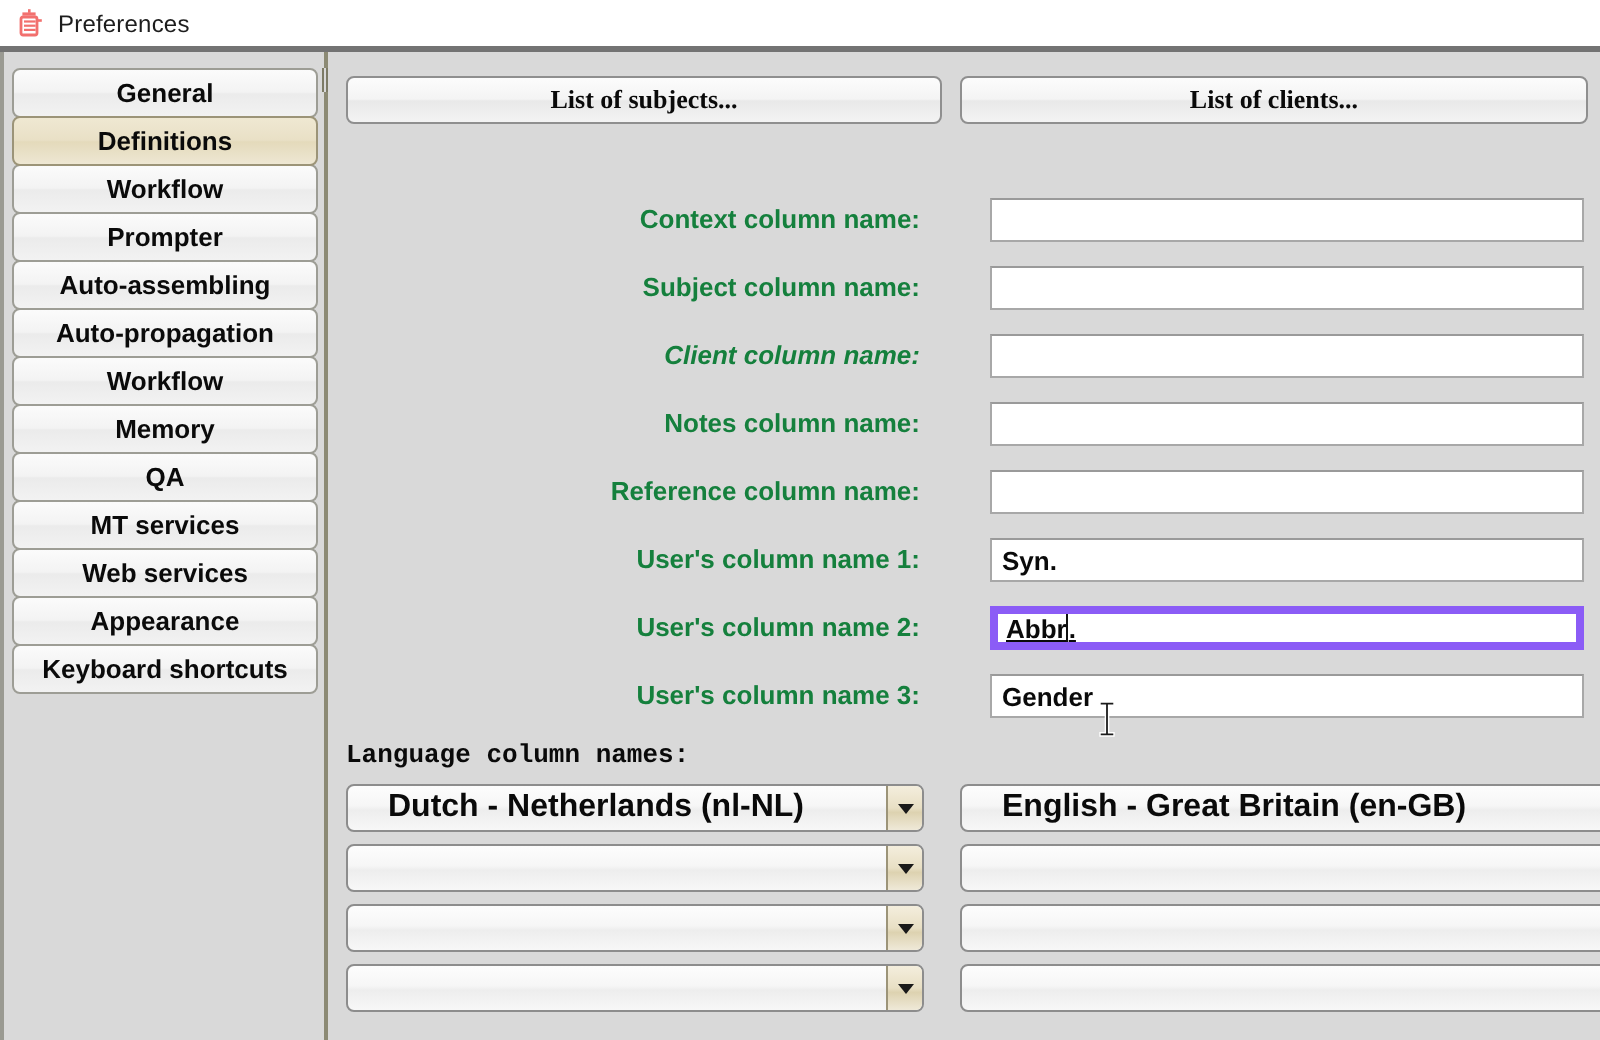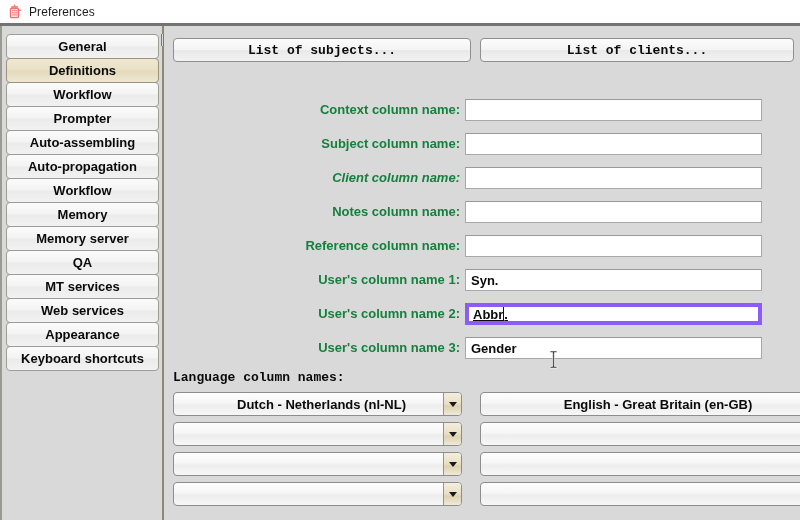--- a/index.html
+++ b/index.html
@@ -51,21 +51,20 @@
 
   
   #content {
     position: absolute;
     left: 0; top: 26px;
     width: 800px;
     height: 494px;
     background: #d9d9d9;
     border-left: 2px solid #9a9a92;
     box-sizing: border-box;
-    text-align: center;
   }
 
   
   #sidebar {
     position: absolute;
     left: 4px;
     top: 8px;
     width: 153px;
   }
   .tab {
@@ -136,21 +135,21 @@
     position: absolute;
     top: 12px;
     height: 24px;
     box-sizing: border-box;
     border: 1px solid #8f8f8f;
     border-radius: 4px;
     background: linear-gradient(to bottom, #fcfcfc 0%, #f4f4f4 48%, #e9e9e9 52%, #f3f3f3 100%);
     color: #0a0a0a;
     font-size: 13px;
     font-weight: bold;
-    font-family: Liberation Mono, monospace;
+    font-family: Liberation Serif, serif;
     display: flex;
     align-items: center;
     justify-content: center;
   }
   #btn-subjects { left: 8px;   width: 298px; }
   #btn-clients  { left: 315px; width: 314px; }
 
   
   .row {
     position: absolute;
@@ -165,21 +164,21 @@
     height: 22px;
     line-height: 22px;
     font-size: 13px;
     font-weight: bold;
     color: #15803d;
     white-space: nowrap;
     font-family: "Liberation Sans", sans-serif;
   }
   .row .fld {
     position: absolute;
-    left: 300px;
+    left: 330px;
     top: 0;
     width: 297px;
     height: 22px;
     box-sizing: border-box;
     background: #ffffff;
     border: 1px solid #a8a8a8;
     border-top-color: #9a9a9a;
     font-size: 13px;
     font-weight: bold;
     font-family: "Liberation Sans", sans-serif;
@@ -219,28 +218,27 @@
     box-sizing: border-box;
     border: 1px solid #8d8d8d;
     border-radius: 4px;
     background: linear-gradient(to bottom, #fdfdfd 0%, #f6f6f6 45%, #ededed 55%, #f7f7f7 100%);
     display: flex;
     align-items: center;
     overflow: hidden;
   }
   .combo .val {
     flex: 1 1 auto;
-    padding-left: 9px;
-    font-size: 13px;
+    padding-left: 20px;
+    font-size: 16px;
     font-weight: bold;
     color: #0a0a0a;
     white-space: nowrap;
     overflow: hidden;
     font-family: "Liberation Sans", sans-serif;
-    margin-left: 17px;
   }
   .combo .arrowbox {
     flex: 0 0 auto;
     width: 17px;
     height: 100%;
     background: linear-gradient(to bottom, #f4eedd 0%, #e8dfc4 50%, #ddd2b0 60%, #efe9d8 100%);
     border-left: 1px solid #9c9478;
     display: flex;
     align-items: center;
     justify-content: center;
@@ -304,23 +302,20 @@
         <div class="tab">
           <span>Auto-propagation</span>
         </div>
         <div class="tab">
           <span>Workflow</span>
         </div>
         <div class="tab">
           <span>Memory</span>
         </div>
         <div class="tab">
-          <span>Memory server</span>
-        </div>
-        <div class="tab">
           <span>QA</span>
         </div>
         <div class="tab">
           <span>MT services</span>
         </div>
         <div class="tab">
           <span>Web services</span>
         </div>
         <div class="tab">
           <span>Appearance</span>

